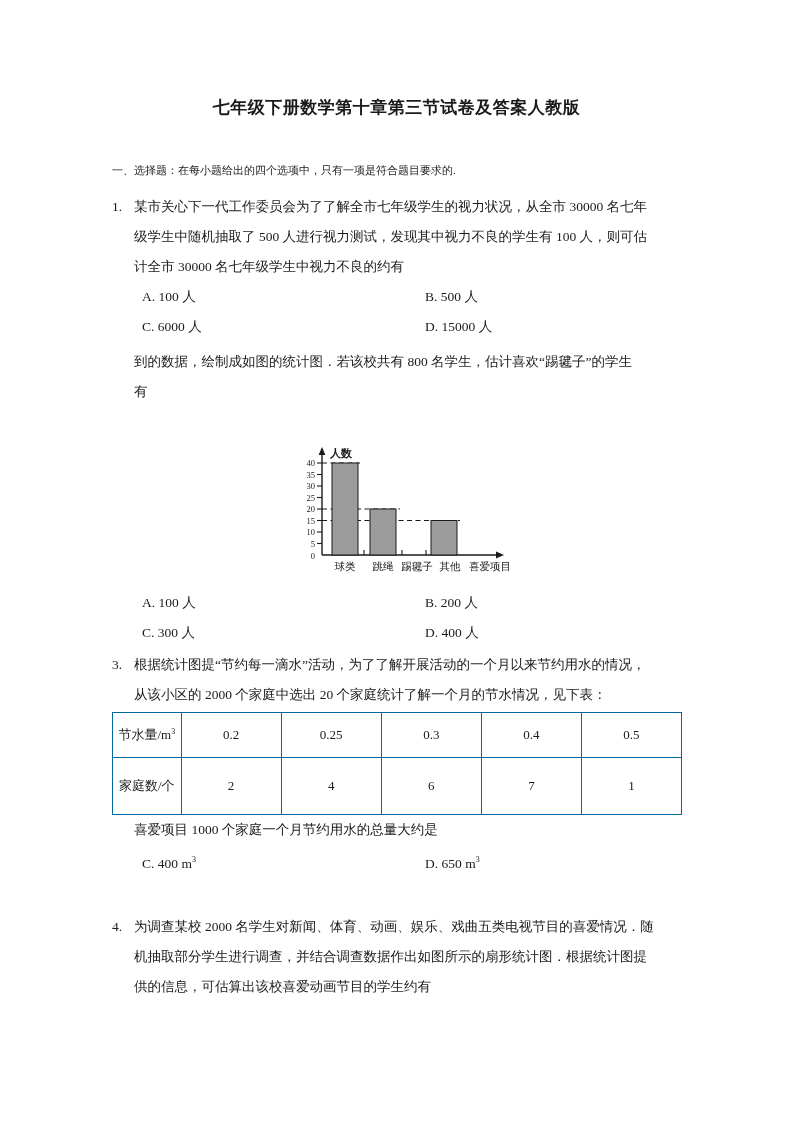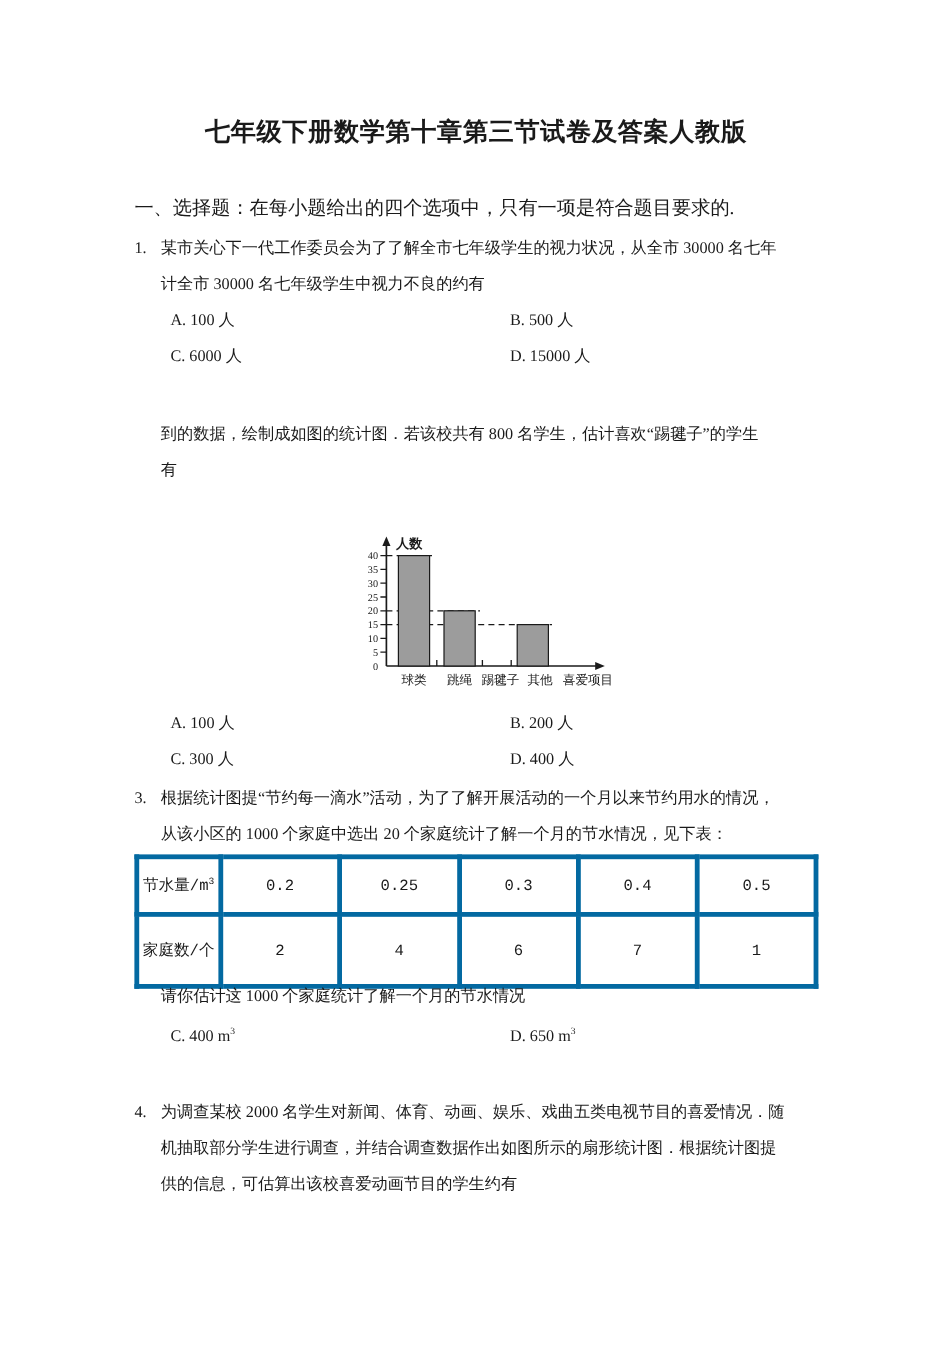--- a/index.html
+++ b/index.html
@@ -19,30 +19,30 @@
     background: #ffffff;
     overflow: hidden;
     box-sizing: border-box;
   }
   .doc-title {
     position: absolute;
     top: 96px;
     left: 0;
     width: 793px;
     text-align: center;
-    font-size: 21px;
+    font-size: 17px;
     font-weight: bold;
     letter-spacing: 0.5px;
     font-family: "Liberation Serif", "DejaVu Serif", serif;
   }
   .section-head {
     position: absolute;
     top: 162px;
     left: 112px;
-    font-size: 16px;
+    font-size: 11px;
     line-height: 1.5;
   }
   .q-block {
     position: absolute;
     left: 112px;
     width: 572px;
     font-size: 13.5px;
     line-height: 30px;
   }
   .q-line {
@@ -92,42 +92,43 @@
   
   .data-table {
     position: absolute;
     left: 112px;
     top: 712px;
     border-collapse: collapse;
     width: 570px;
     font-size: 13px;
   }
   .data-table td {
-    border: 4px solid #0369a1;
+    border: 1px solid #0369a1;
     text-align: center;
     vertical-align: middle;
     padding: 0;
-    font-family: Liberation Mono, monospace;
+    font-family: Liberation Serif, serif;
   }
   .data-table tr.row-1 td { height: 44px; }
   .data-table tr.row-2 td { height: 56px; }
   .data-table td.hdr-col { width: 68px; }
   .data-table td.val-col { width: 100px; }
 </style>
 </head>
 <body>
 
 <div class="page">
 
   <div class="doc-title">七年级下册数学第十章第三节试卷及答案人教版</div>
 
   <div class="section-head">一、选择题：在每小题给出的四个选项中，只有一项是符合题目要求的.</div>
 
   <div class="q-block" style="top:192px;">
     <div class="q-line"><span class="q-num">1.</span><span>某市关心下一代工作委员会为了了解全市七年级学生的视力状况，从全市 30000 名七年</span></div>
+    <div class="q-line"><span class="q-indent"></span><span>级学生中随机抽取了 500 人进行视力测试，发现其中视力不良的学生有 100 人，则可估</span></div>
     <div class="q-line"><span class="q-indent"></span><span>计全市 30000 名七年级学生中视力不良的约有</span></div>
     <div class="opt-row">
       <span class="opt-a"><span>A.</span>&nbsp;<span>100 人</span></span>
       <span class="opt-b"><span>B.</span>&nbsp;<span>500 人</span></span>
     </div>
     <div class="opt-row">
       <span class="opt-c"><span>C.</span>&nbsp;<span>6000 人</span></span>
       <span class="opt-d"><span>D.</span>&nbsp;<span>15000 人</span></span>
     </div>
   </div>
@@ -202,21 +203,21 @@
       <span class="opt-b"><span>B.</span>&nbsp;<span>200 人</span></span>
     </div>
     <div class="opt-row">
       <span class="opt-c"><span>C.</span>&nbsp;<span>300 人</span></span>
       <span class="opt-d"><span>D.</span>&nbsp;<span>400 人</span></span>
     </div>
   </div>
 
   <div class="q-block" style="top:650px;">
     <div class="q-line"><span class="q-num">3.</span><span>根据统计图提“节约每一滴水”活动，为了了解开展活动的一个月以来节约用水的情况，</span></div>
-    <div class="q-line"><span class="q-indent"></span><span>从该小区的 1000 个家庭中选出 20 个家庭统计了解一个月的节水情况，见下表：</span></div>
+    <div class="q-line"><span class="q-indent"></span><span>从该小区的 2000 个家庭中选出 20 个家庭统计了解一个月的节水情况，见下表：</span></div>
   </div>
 
   <table class="data-table">
     <tbody>
       <tr class="row-1">
         <td class="hdr-col"><span>节水量/m</span><sup class="unit">3</sup></td>
         <td class="val-col">0.2</td>
         <td class="val-col">0.25</td>
         <td class="val-col">0.3</td>
         <td class="val-col">0.4</td>
@@ -227,21 +228,21 @@
         <td class="val-col">2</td>
         <td class="val-col">4</td>
         <td class="val-col">6</td>
         <td class="val-col">7</td>
         <td class="val-col">1</td>
       </tr>
     </tbody>
   </table>
 
   <div class="q-block" style="top:815px;">
-    <div class="sub-line"><span>请你估计这 1000 个家庭统计了解一个月的节水情况</span></div>
+    <div class="sub-line"><span>喜爱项目 1000 个家庭一个月节约用水的总量大约是</span></div>
     <div class="opt-row">
       <span class="opt-c"><span>C.</span>&nbsp;<span>400 m</span><sup class="unit">3</sup></span>
       <span class="opt-d"><span>D.</span>&nbsp;<span>650 m</span><sup class="unit">3</sup></span>
     </div>
   </div>
 
   <div class="q-block" style="top:912px;">
     <div class="q-line"><span class="q-num">4.</span><span>为调查某校 2000 名学生对新闻、体育、动画、娱乐、戏曲五类电视节目的喜爱情况．随</span></div>
     <div class="q-line"><span class="q-indent"></span><span>机抽取部分学生进行调查，并结合调查数据作出如图所示的扇形统计图．根据统计图提</span></div>
     <div class="q-line"><span class="q-indent"></span><span>供的信息，可估算出该校喜爱动画节目的学生约有</span></div>

